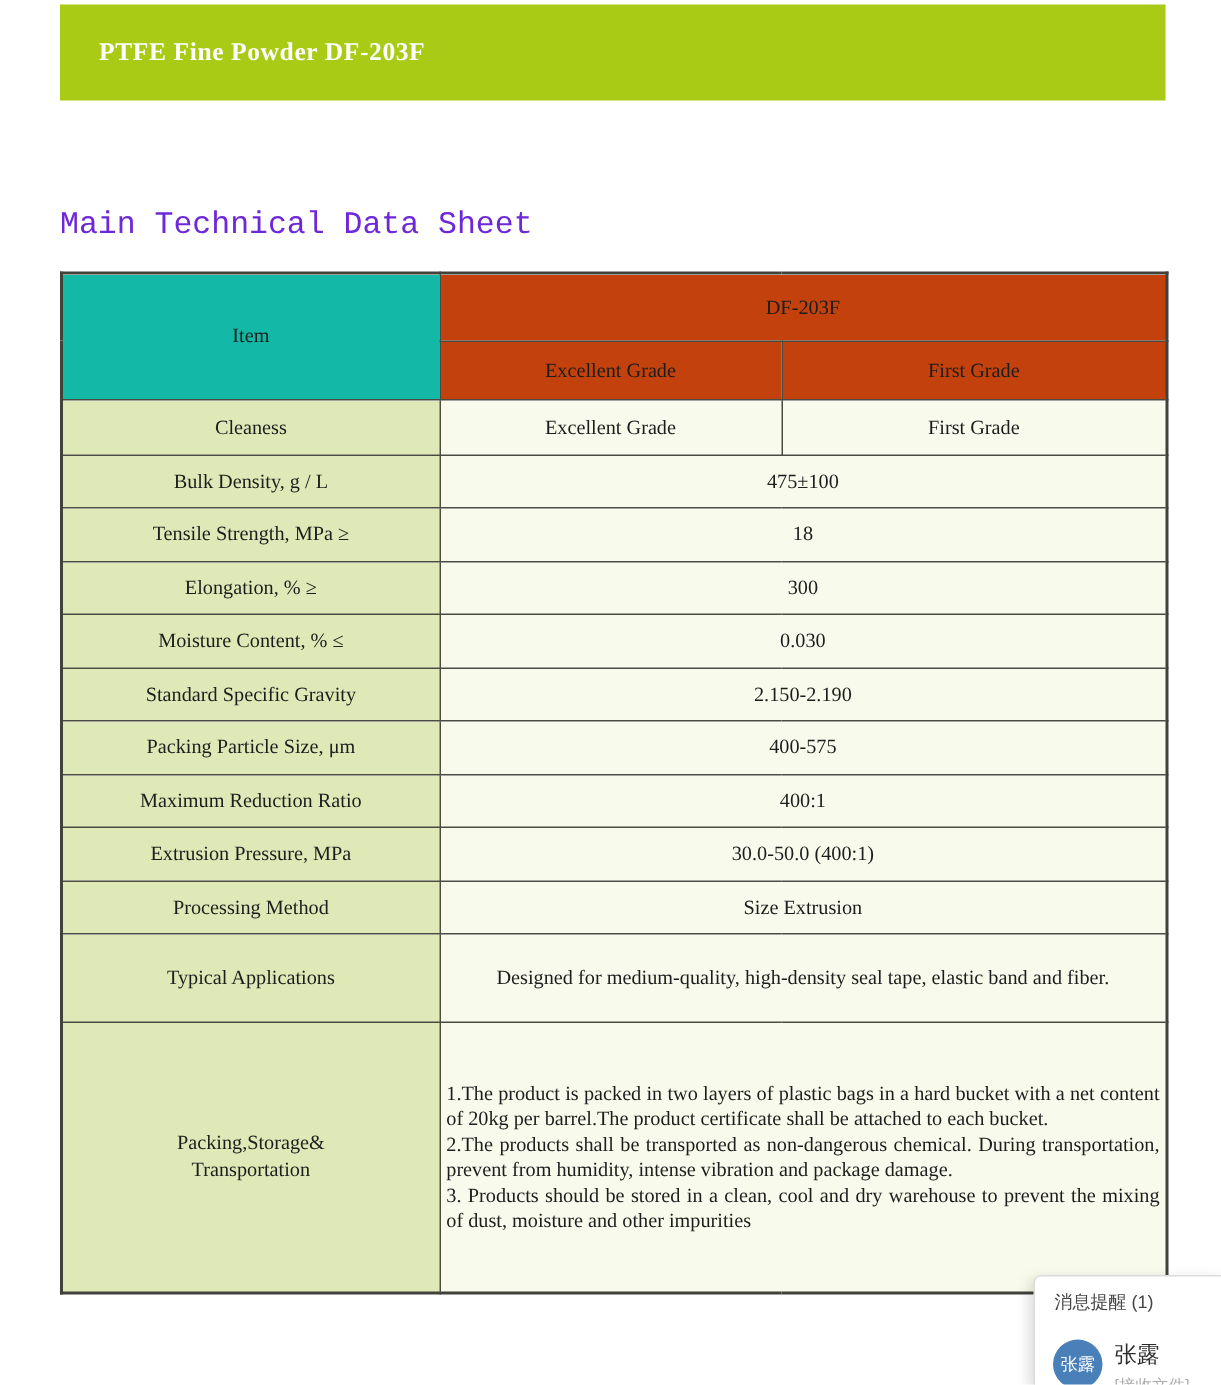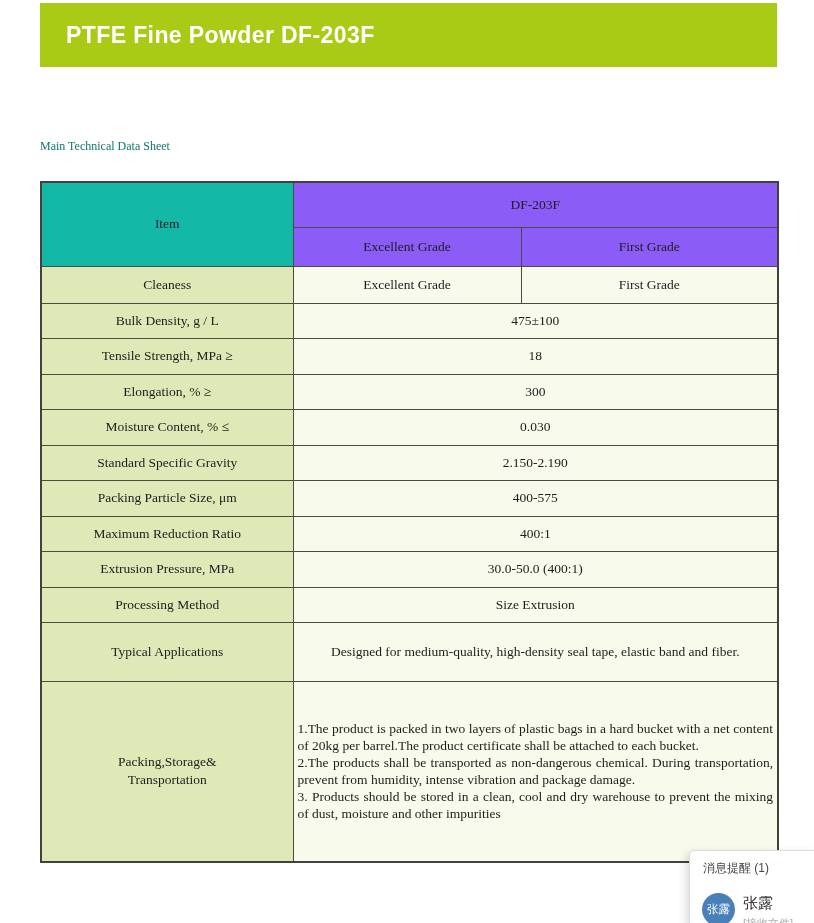--- a/index.html
+++ b/index.html
@@ -7,41 +7,41 @@
     width:814px;height:923px;position:relative;overflow:hidden;
     background:#ffffff;font-family:"Liberation Sans",sans-serif;
   }
   
   .banner{
     position:absolute;left:40px;top:3px;width:737px;height:64px;
     background:#a9cb15;display:flex;align-items:center;
     padding-left:26px;box-sizing:border-box;
   }
   .banner-title{
-    color:#ffffff;font-family:Liberation Sans, sans-serif;
-    font-weight:bold;font-size:23px;letter-spacing:.4px;
+    color:#ffffff;font-family:Liberation Serif, serif;
+    font-weight:bold;font-size:17px;letter-spacing:.4px;
   }
   
   .section-heading{
     position:absolute;left:40px;top:139px;margin:0;
-    font-family:Liberation Serif, serif;font-weight:400;
-    font-size:12px;color:#0f766e;
+    font-family:Liberation Mono, monospace;font-weight:400;
+    font-size:21px;color:#6d28d9;
   }
   
   table.data-table{
     position:absolute;left:40px;top:181px;width:737px;
     border-collapse:collapse;table-layout:fixed;
     font-family:"Liberation Serif",serif;color:#1d1d1d;
     border:2px solid #42423a;
   }
   .data-table td{
     border:1px solid #4b4b41;text-align:center;vertical-align:middle;
     font-size:13.5px;padding:2px 4px;overflow:hidden;
   }
-  .hdr{background:#8b5cf6;}
+  .hdr{background:#c2410c;}
   .item{background:#dfe8b7;}
   .val{background:#f8faeb;}
   .r-h1{height:45px;}
   .r-h2{height:39px;}
   .r-clean{height:37px;}
   .r-std{height:35.5px;}
   .r-apps{height:59px;}
   .r-pack{height:180px;}
   .val-left{text-align:left;padding-left:8px;}
   .pack-label{white-space:pre-line;line-height:18px;}

